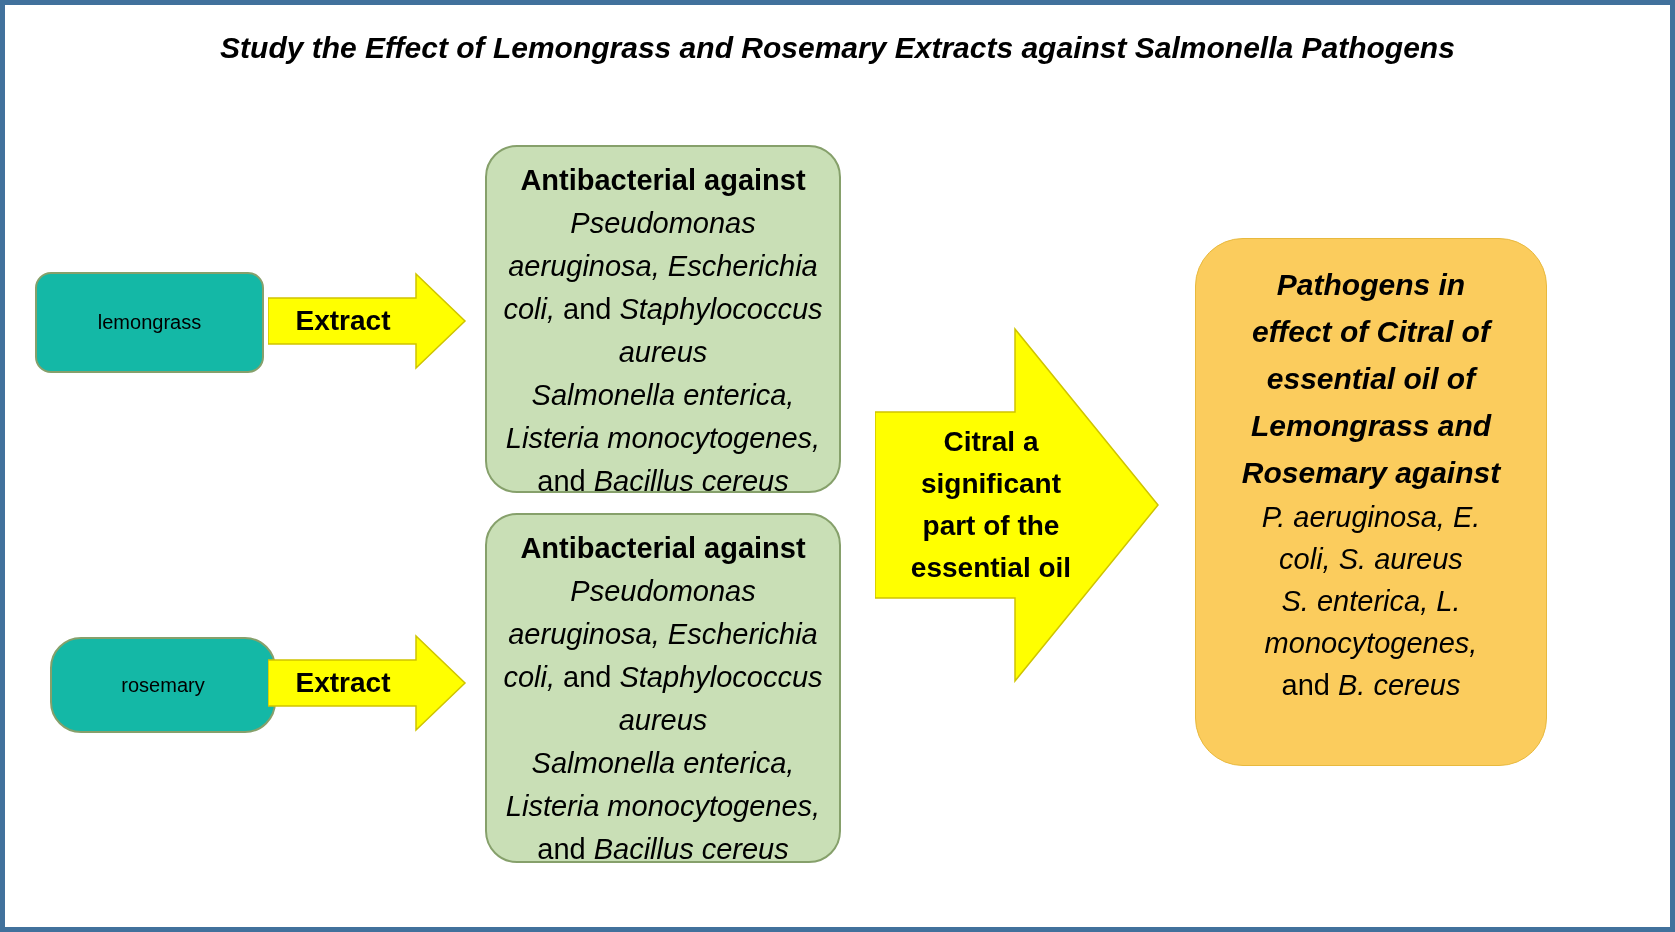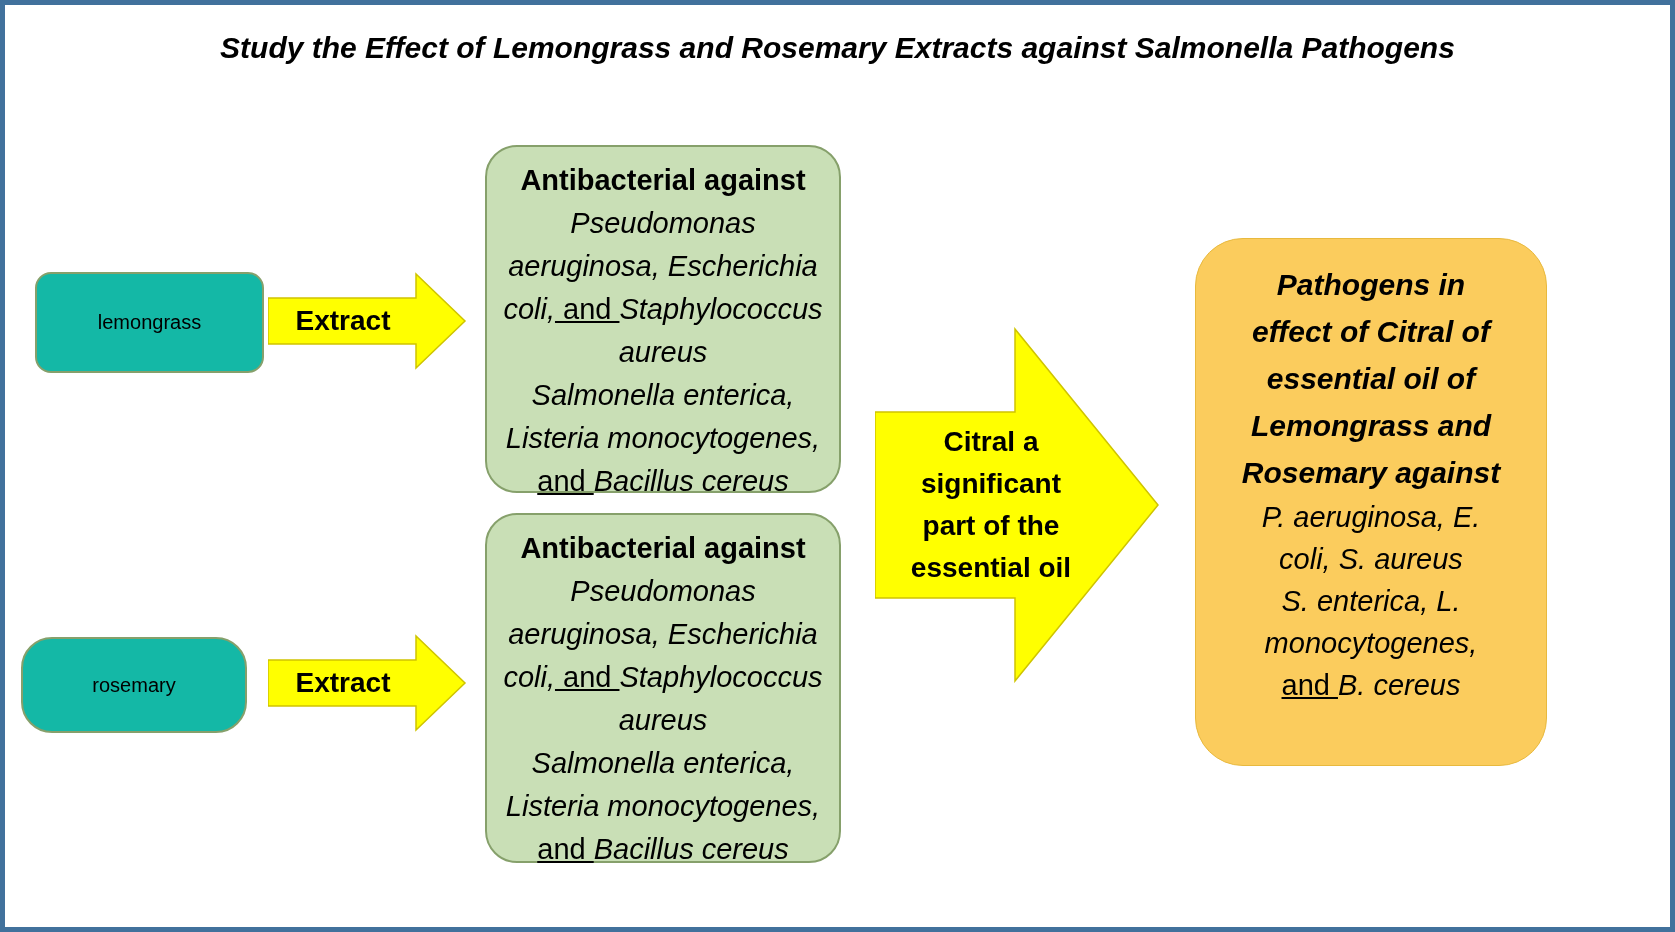--- a/index.html
+++ b/index.html
@@ -30,21 +30,21 @@
     position: absolute;
     background: #14b8a6;
     border: 2px solid #86A06B;
     border-radius: 16px;
     display: flex;
     align-items: center;
     justify-content: center;
     font-size: 20px;
   }
   .src-box-lemongrass { left: 30px; top: 267px; width: 225px; height: 97px; }
-  .src-box-rosemary   { left: 16px; top: 632px; width: 222px; height: 92px; border-radius: 31px; }
+  .src-box-rosemary   { left: 45px; top: 632px; width: 222px; height: 92px; border-radius: 31px; }
 
   .extract-arrow { position: absolute; width: 200px; height: 100px; text-decoration: underline; }
   .extract-arrow-top    { left: 263px; top: 266px; }
   .extract-arrow-bottom { left: 263px; top: 628px; }
   .extract-label {
     position: absolute;
     left: 0; top: 0;
     width: 150px; height: 100%;
     display: flex; align-items: center; justify-content: center;
     font-size: 28px; font-weight: bold;
@@ -85,21 +85,21 @@
     background: #FBCC5D;
     border: 1px solid #E8B93E;
     border-radius: 48px;
     text-align: center;
     padding-top: 22px;
   }
   .result-heading { font-size: 30px; font-weight: bold; font-style: italic; line-height: 47px; }
   .result-species { font-size: 29px; line-height: 42px; }
 
   .it { font-style: italic; }
-  .rg { font-style: normal; text-decoration: underline; }
+  .rg { font-style: normal; }
 
   .rich-line { display: block; }
 </style>
 </head>
 <body>
 
 <div class="canvas">
 
   <div class="title">Study the Effect of Lemongrass and Rosemary Extracts against Salmonella Pathogens</div>
 

